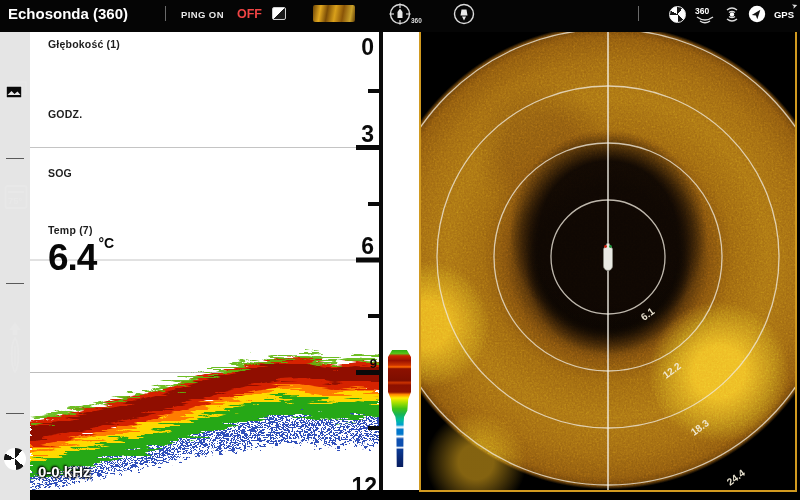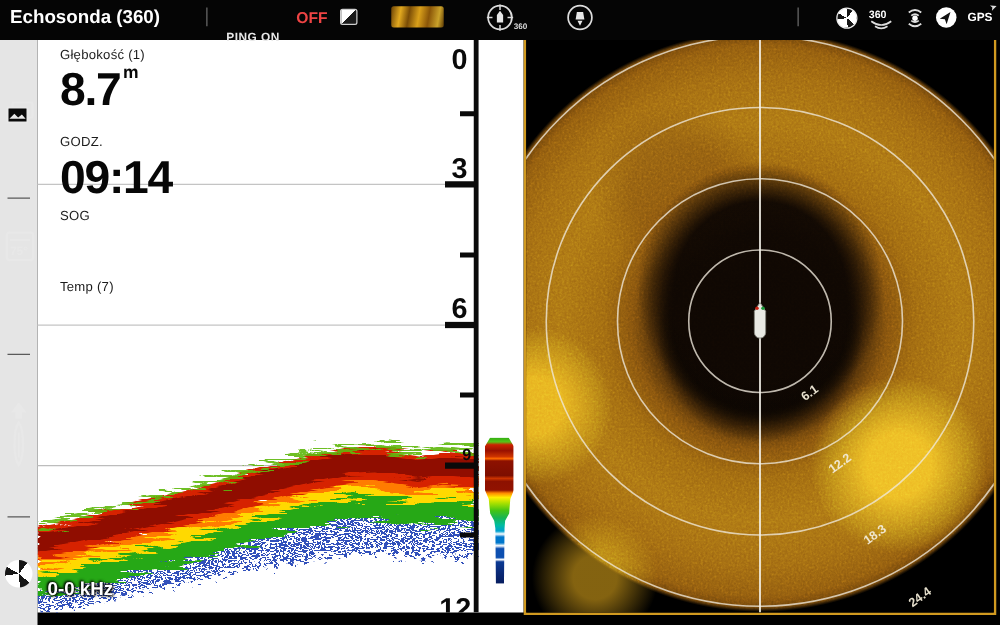--- a/index.html
+++ b/index.html
@@ -4,42 +4,42 @@
 <style>
   * { margin:0; padding:0; box-sizing:border-box; }
   html,body { width:800px; height:500px; background:#000; overflow:hidden;
               font-family:"Liberation Sans","DejaVu Sans",sans-serif; }
   .abs { position:absolute; }
 
   
   #topbar { position:absolute; left:0; top:0; width:800px; height:32px; background:#050505; z-index:40; }
   .tb-title { position:absolute; left:8px; top:5px; color:#fff; font-size:15px; font-weight:bold; }
   .tb-div { position:absolute; top:6px; width:1px; height:15px; background:#6a6a6a; }
-  .tb-ping { position:absolute; left:181px; top:9px; color:#e8e8e8; font-size:9.5px; font-weight:bold; letter-spacing:.4px;margin-top:16px; }
+  .tb-ping { position:absolute; left:181px; top:9px; color:#e8e8e8; font-size:9.5px; font-weight:bold; letter-spacing:.4px; }
   .tb-off { position:absolute; left:237px; top:7px; color:#ef4444; font-size:12.5px; font-weight:bold; }
   .tb-contrast { position:absolute; left:272px; top:7px; width:14px; height:13px; border:1px solid #cfcfcf; border-radius:2px;
                  background:linear-gradient(135deg,#ffffff 49%,#1a1a1a 51%); }
   .tb-thumb { position:absolute; left:313px; top:5px; width:42px; height:17px; border-radius:2px;
               background:linear-gradient(100deg,#6b4205 0%,#e2a91f 18%,#7a4c06 34%,#d9a01a 52%,#8a5508 70%,#caa22a 88%,#5d3a04 100%); }
   .tb-right { position:absolute; right:6px; top:2px; height:24px; display:flex; align-items:center; gap:8px; }
   .tb-gps { color:#fff; font-size:9.5px; font-weight:bold; position:relative; }
   .tb-gps .gps-arrow { position:absolute; right:-4px; top:-7px; font-size:7px; color:#ddd; transform:rotate(-20deg); display:inline-block;}
   .pie { width:17px; height:17px; border-radius:50%;
          background:conic-gradient(#161616 0 38deg,#fff 38deg 130deg,#161616 130deg 175deg,#fff 175deg 262deg,#161616 262deg 300deg,#fff 300deg 360deg);
          border:1px solid #eee; }
 
   
   #sidebar { position:absolute; left:0; top:28px; width:30px; height:472px; background:#e5e5e5; z-index:30; }
   .sb-div { position:absolute; left:6px; width:18px; height:1px; background:#5a5a5a; }
 
   
   #left-pane { position:absolute; left:30px; top:28px; width:389px; height:462px; background:#fff; z-index:10; }
   #readouts { position:absolute; left:18px; top:0; width:200px; z-index:5; }
   .ro { position:absolute; left:0; }
-  .ro-label { font-size:10.5px; font-weight:normal; color:#1c1c1c; letter-spacing:.2px; }
+  .ro-label { font-size:10.5px; font-weight:bold; color:#1c1c1c; letter-spacing:.2px; }
   .ro-value { font-size:37px; font-weight:bold; color:#070707; line-height:1.02; letter-spacing:-1px;}
   .ro-unit { font-size:14px; font-weight:bold; vertical-align:22px; letter-spacing:0; margin-left:2px;}
   #chart-freq { position:absolute; left:8px; bottom:10px; color:#fff; font-size:15px; font-weight:bold; z-index:6;
                 text-shadow:0 0 3px #000,1px 1px 2px #000,-1px -1px 2px #000; }
   #rts-bar { position:absolute; left:358px; top:322px; width:23px; height:117px; z-index:4;
     background:linear-gradient(#2fae12 0%,#57c418 3%,#cc2200 5%,#991100 9%,#cc3300 13%,#ff6a00 14.5%,#8d1100 16%,#7d0e00 26%,#cc3300 28%,#8d1100 30%,#911200 36%,#ff8800 38%,#ffee00 41%,#a8e000 45%,#44c414 50%,#17b554 55%,#00bda0 60%,#00a0d0 64%,#ffffff 66%,#0077cc 68%,#0077cc 72%,#ffffff 74%,#0d4fb0 76%,#0d4fb0 82%,#ffffff 83.5%,#0a3a94 85%,#0a2a78 92%,#061c5e 100%);
     clip-path:polygon(18% 0,82% 0,100% 6%,100% 36%,88% 42%,84% 52%,70% 57%,68% 62%,66% 100%,38% 100%,36% 62%,32% 57%,18% 52%,13% 42%,0 36%,0 6%); }
 
   
   #right-pane { position:absolute; left:419px; top:28px; width:378px; height:464px; border:2px solid #d19a20; background:#000; z-index:10; }
@@ -191,31 +191,30 @@
       <text class="tick-label" x="344" y="226" font-size="23" text-anchor="end">6</text>
       <text class="tick-label" x="347" y="340" font-size="13" text-anchor="end">9</text>
       <text class="tick-label" x="347" y="466" font-size="23" text-anchor="end">12</text>
     </g>
   </svg>
 
   
   <div id="readouts">
     <div class="ro" style="top:10px">
       <div class="ro-label">Głębokość (1)</div>
-      <div class="ro-value"><span>8.7</span><span class="ro-unit">m</span></div>
     </div>
     <div class="ro" style="top:80px">
       <div class="ro-label">GODZ.</div>
-      <div class="ro-value"><span>09:14</span><span class="ro-unit"></span></div>
     </div>
     <div class="ro" style="top:139px">
       <div class="ro-label">SOG</div>
     </div>
     <div class="ro" style="top:196px">
       <div class="ro-label">Temp (7)</div>
+      <div class="ro-value"><span>6.4</span><span class="ro-unit">°C</span></div>
     </div>
   </div>
 
   <div id="rts-bar"></div>
   <div id="chart-freq">0-0 kHz</div>
 </div>
 
 <div id="right-pane">
   <div id="r360-bg"></div>
 

